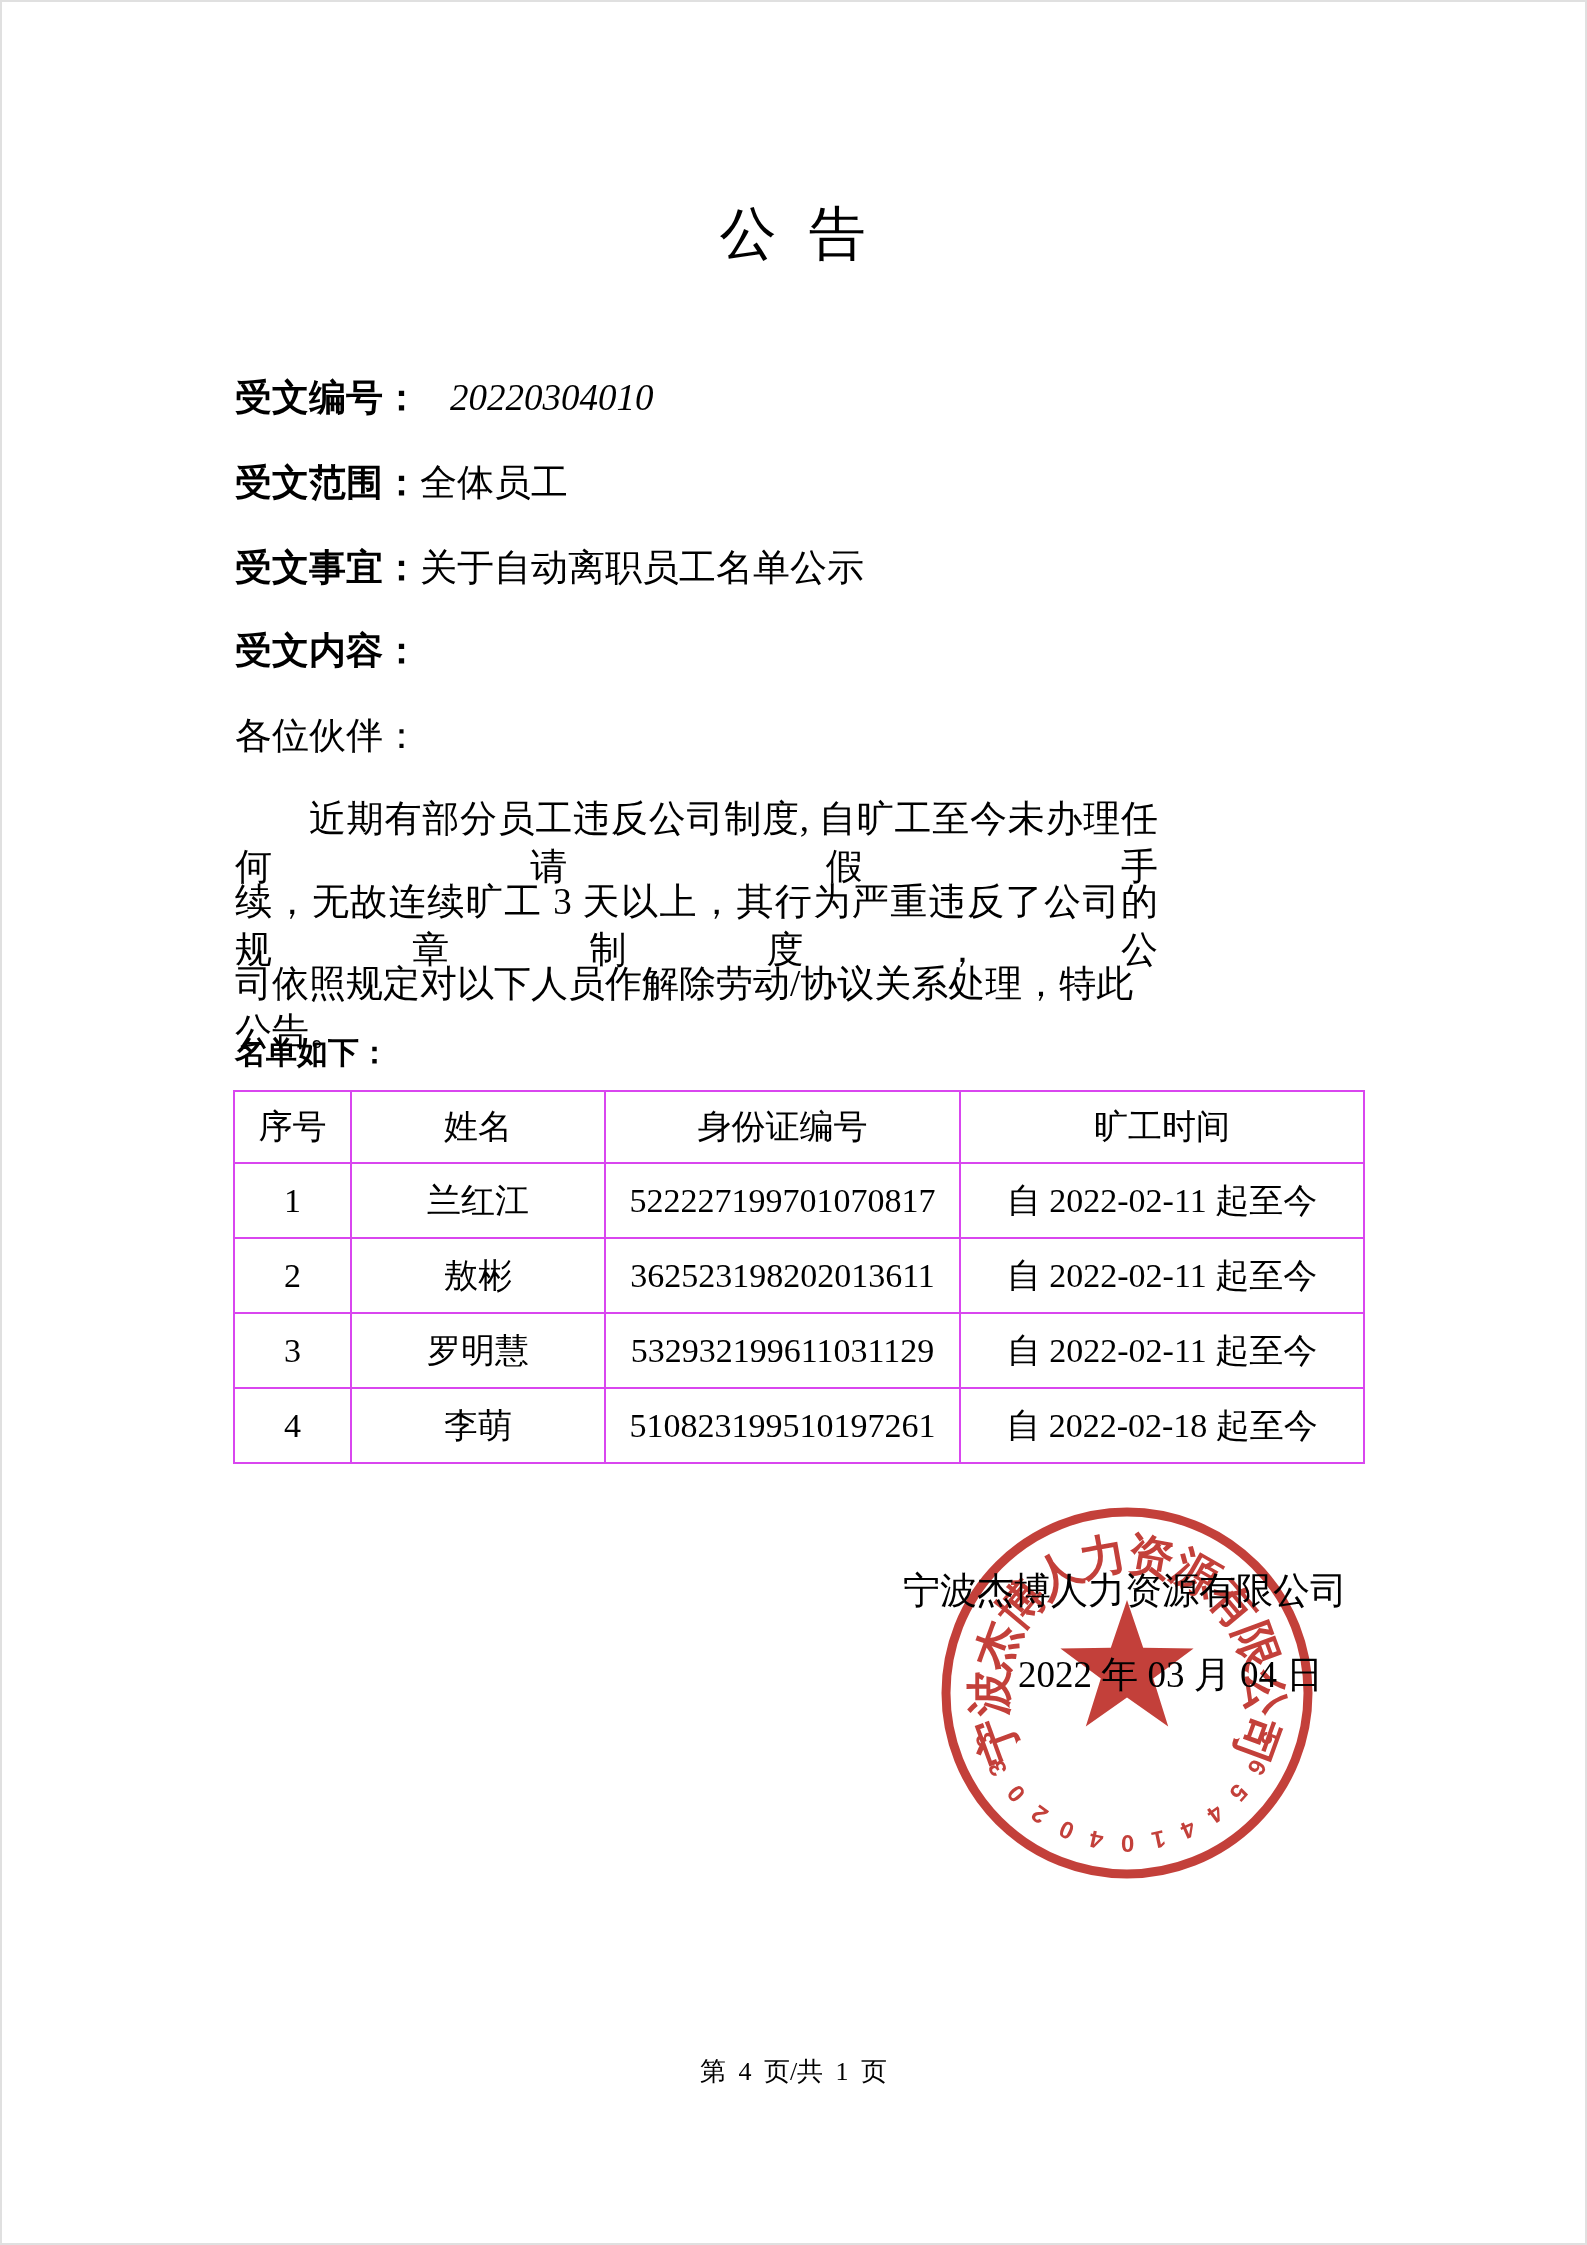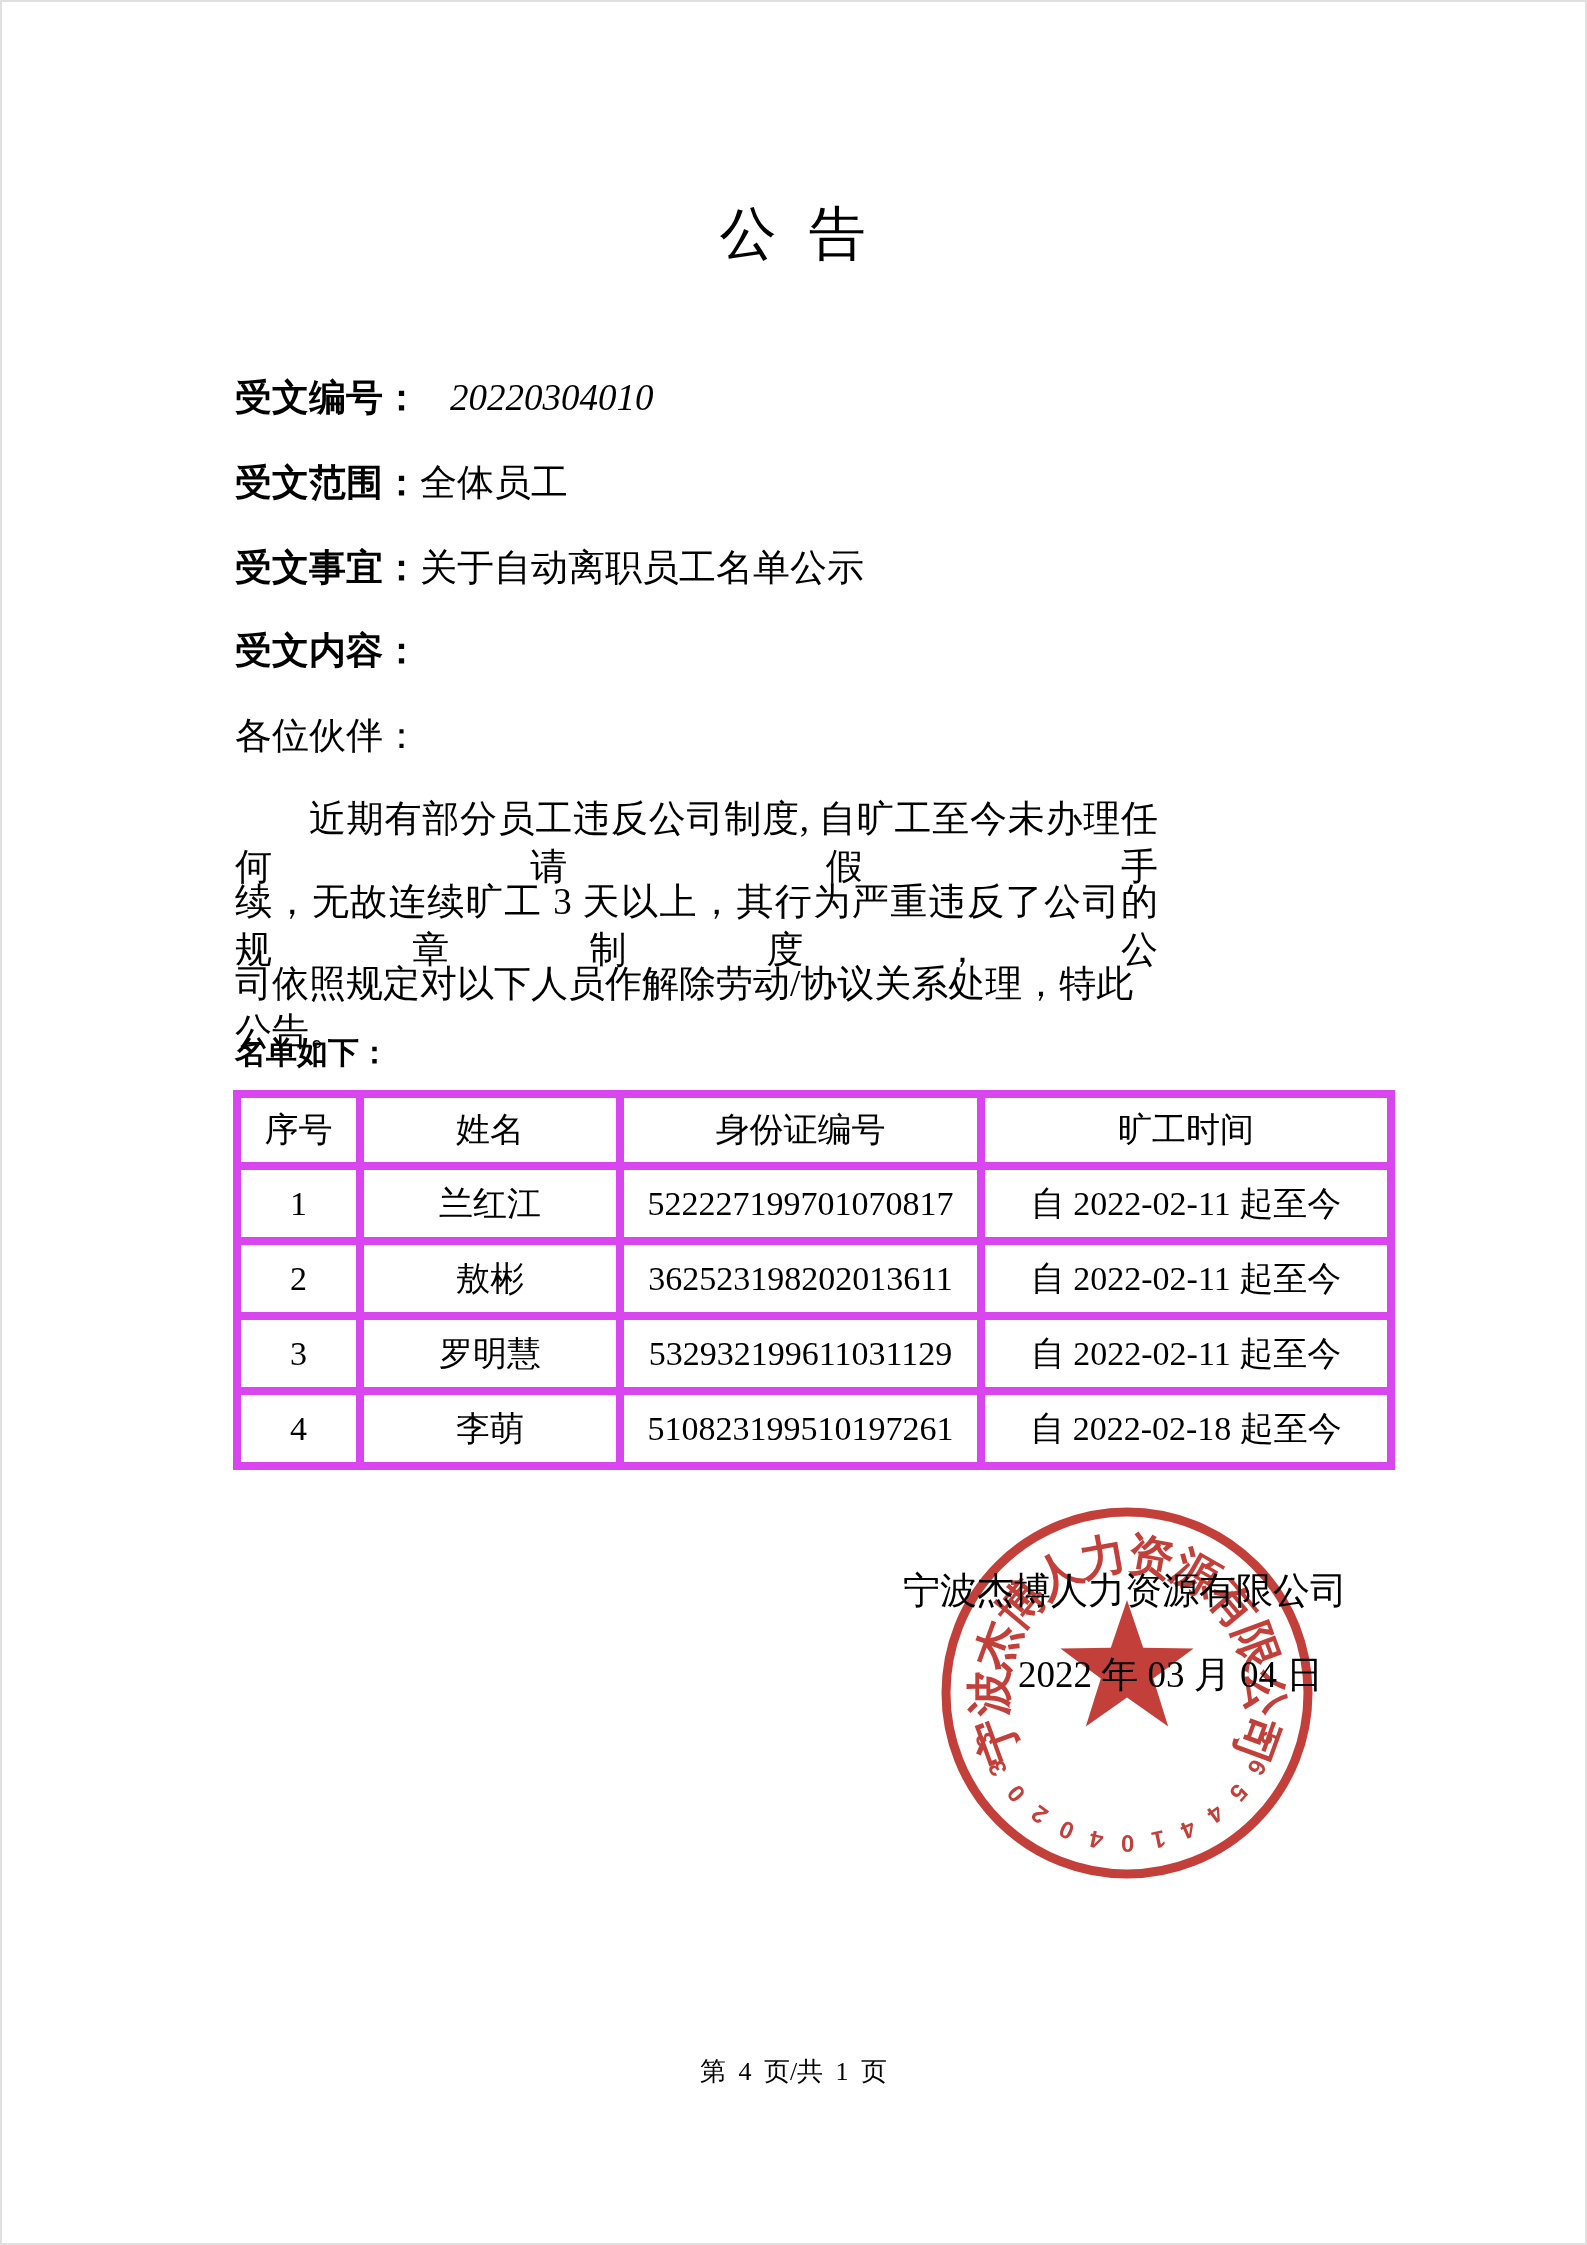--- a/index.html
+++ b/index.html
@@ -38,21 +38,21 @@
   .para-line.last { text-align: left; text-align-last: left; }
   .list-intro { left: 235px; top: 1032px; font-size: 31px; font-weight: bold; }
   table.roster {
     position: absolute; left: 233px; top: 1090px;
     border-collapse: collapse;
     table-layout: fixed;
     width: 1122px;
     font-size: 34px;
   }
   table.roster td, table.roster th {
-    border: 8px solid #d946ef;
+    border: 2px solid #d946ef;
     text-align: center;
     vertical-align: middle;
     font-weight: normal;
     padding: 0;
     overflow: hidden;
   }
   table.roster tr.hdr { height: 72px; }
   table.roster tr.row { height: 75px; }
   .col-idx { width: 115px; }
   .col-name { width: 252px; }

